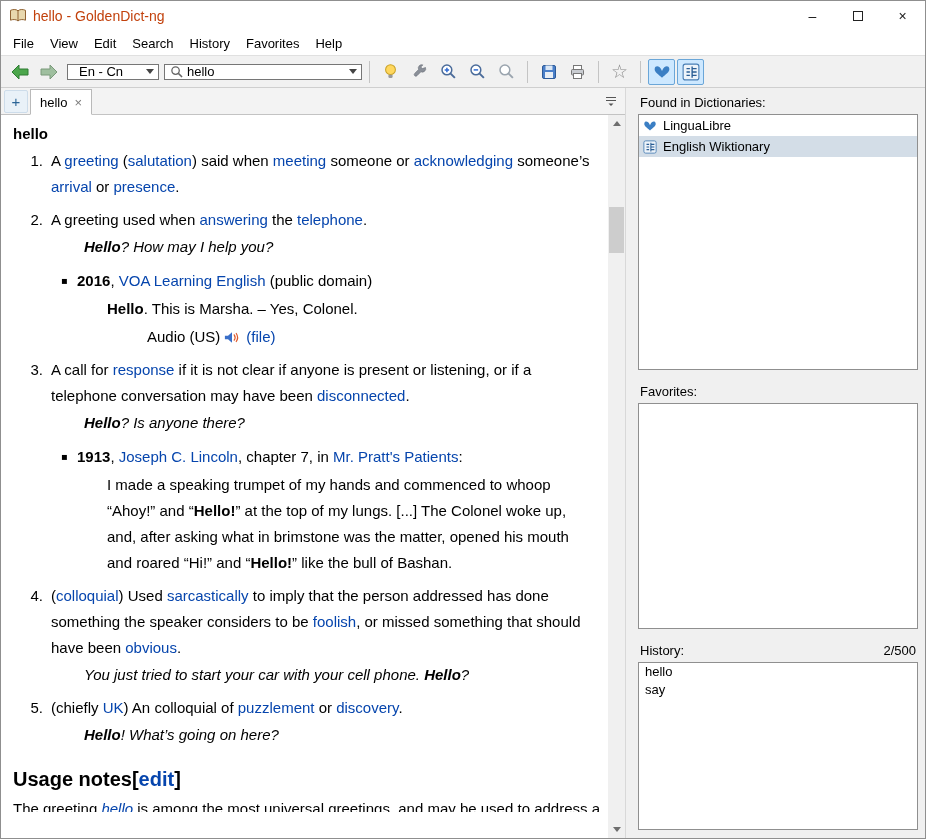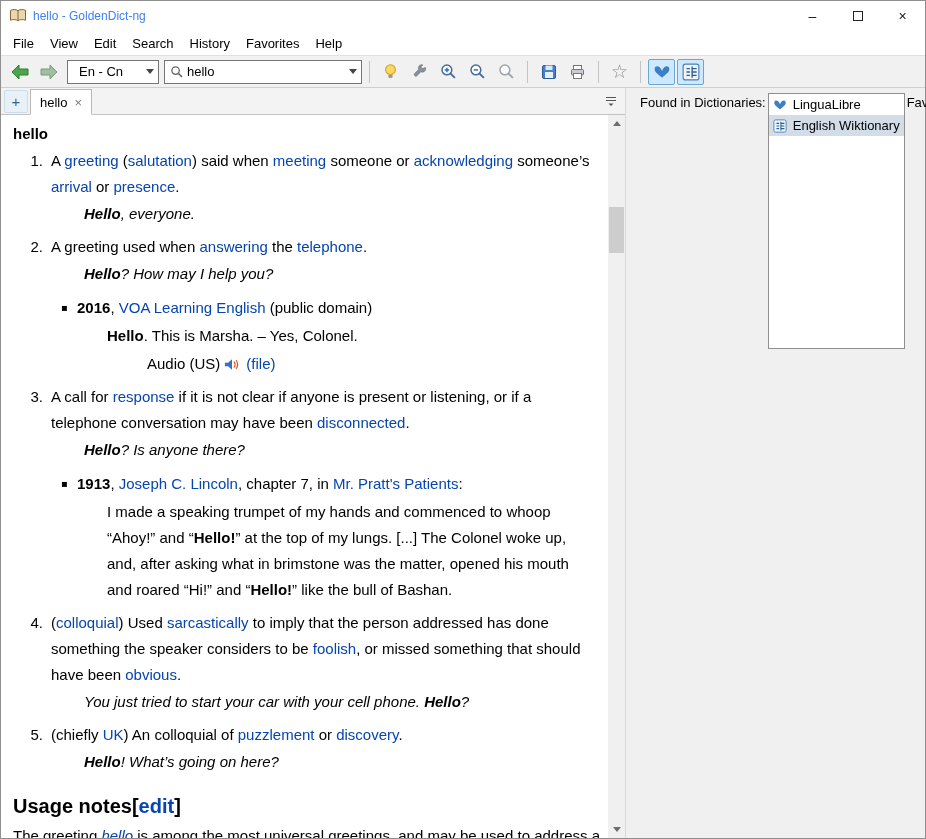--- a/index.html
+++ b/index.html
@@ -2,34 +2,34 @@
 <html style="--link: #0645ad; --sel-bg: #d3dde7; --checked-bg: #cde8ff;"><head>
 <meta charset="utf-8">
 <style>
   * { margin:0; padding:0; box-sizing:border-box; }
   html,body { width:926px; height:839px; overflow:hidden; font-family:"Liberation Sans","DejaVu Sans",sans-serif; background:#fff; }
   .window { width:926px; height:839px; border:1px solid #8f8f8f; display:flex; flex-direction:column; background:#fff; }
 
   
   .titlebar { height:30px; display:flex; align-items:center; padding-left:8px; background:#fff; flex:none; }
   .app-icon { width:18px; height:16px; margin-right:6px; flex:none; }
-  .title-text { font-size:12px; color:#3b82f6; }
+  .title-text { font-size:14px; color:#c2410c; }
   .titlebar .spacer { flex:1; }
   .win-btn { width:45px; height:30px; display:flex; align-items:center; justify-content:center; font-size:14px; color:#222; cursor:default; }
   .max-box { width:10px; height:10px; border:1px solid #222; display:inline-block; }
 
   
   .menubar { height:24px; display:flex; align-items:center; padding-left:4px; background:#fff; flex:none; font-size:13px; }
   .menu-item { padding:3px 8px; color:#000; }
 
   
   .toolbar { height:33px; background:#f1f1f1; border-top:1px solid #e0e0e0; border-bottom:1px solid #cfcfcf; display:flex; align-items:center; padding:0 5px; flex:none; gap:2px; }
   .tb-btn { width:27px; height:26px; display:flex; align-items:center; justify-content:center; border-radius:2px; }
   .tb-sep { width:1px; height:22px; background:#c4c4c4; margin:0 5px; flex:none; }
-  .combo { height:24px; background:#fff; border:1px solid #767676; display:flex; align-items:center; font-size:13px; color:#000; }
+  .combo { height:16px; background:#fff; border:1px solid #767676; display:flex; align-items:center; font-size:13px; color:#000; }
   .lang-combo { width:92px; padding:0 4px 0 7px; margin:0 3px; }
   .search-combo { width:198px; padding:0 4px 0 5px; }
   .combo .cval { flex:1; padding-left:4px; white-space:nowrap; overflow:hidden; }
   .chev { width:0; height:0; border-left:4px solid transparent; border-right:4px solid transparent; border-top:5px solid #444; margin-left:4px; flex:none; }
   .tb-check { background:var(--checked-bg,#cde8ff); border:1px solid #6aa6d8; }
   .star-glyph { font-size:19px; color:#8a8a8a; line-height:1; font-family:"DejaVu Sans",sans-serif; }
 
   
   .main { flex:1; display:flex; min-height:0; }
   .left-pane { flex:1; display:flex; flex-direction:column; min-width:0; }
@@ -67,21 +67,21 @@
 
   
   .scrollbar { position:absolute; top:0; right:0; width:17px; bottom:0; background:#f0f0f0; }
   .sb-arrow { position:absolute; left:0; width:17px; height:17px; display:flex; align-items:center; justify-content:center; }
   .sb-arrow.up { top:0; } .sb-arrow.down { bottom:0; }
   .tri-up { width:0;height:0;border-left:4px solid transparent;border-right:4px solid transparent;border-bottom:5px solid #6e6e6e; }
   .tri-down { width:0;height:0;border-left:4px solid transparent;border-right:4px solid transparent;border-top:5px solid #6e6e6e; }
   .sb-thumb { position:absolute; left:1px; width:15px; top:92px; height:46px; background:#cdcdcd; }
 
   
-  .sidebar { width:294px; flex:none; background:#f0f0f0; padding:5px 7px 8px 7px; display:flex; flex-direction:row; font-size:13px; }
+  .sidebar { width:294px; flex:none; background:#f0f0f0; padding:5px 7px 8px 7px; display:flex; flex-direction:column; font-size:13px; }
   .sb-label { padding:2px 2px 4px 2px; color:#000; flex:none; }
   .sb-box { background:#fff; border:1px solid #8f8f8f; overflow:hidden; }
   .found-box { height:256px; flex:none; }
   .fav-box { height:226px; flex:none; }
   .hist-box { flex:1; }
   .sb-gap { height:12px; flex:none; }
   .hist-label-row { display:flex; justify-content:space-between; padding:2px 2px 4px 2px; flex:none; }
   .dict-item { display:flex; align-items:center; gap:5px; padding:2px 4px; height:21px; }
   .dict-item.selected { background:var(--sel-bg,#d3dde7); }
   .dict-ic { display:inline-flex; width:15px; flex:none; }
@@ -232,21 +232,20 @@
       </div>
 
       <div class="article-wrap">
         <div class="article">
           <div class="headword">hello</div>
           <div>
               <div class="def-row">
                 <div class="def-num">1.</div>
                 <div class="def-body">
                   <div class="def-text"><span>A </span><span class="s-link">greeting</span><span> (</span><span class="s-link">salutation</span><span>) said when </span><span class="s-link">meeting</span><span> someone or </span><span class="s-link">acknowledging</span><span> someone’s </span><span class="s-link">arrival</span><span> or </span><span class="s-link">presence</span><span>.</span></div>
-                  <div class="ex"><span class="s-b s-i">Hello</span><span class="s-i">, everyone.</span></div>
                 </div>
               </div>
               <div class="def-row">
                 <div class="def-num">2.</div>
                 <div class="def-body">
                   <div class="def-text"><span>A greeting used when </span><span class="s-link">answering</span><span> the </span><span class="s-link">telephone</span><span>.</span></div>
                   <div class="ex"><span class="s-b s-i">Hello</span><span class="s-i">? How may I help you?</span></div>
                   <div class="qhead">
                     <span class="bullet">▪</span>
                     <span class="qh-text"><span class="s-b">2016</span><span>, </span><span class="s-link">VOA Learning English</span><span> (public domain)</span></span>

